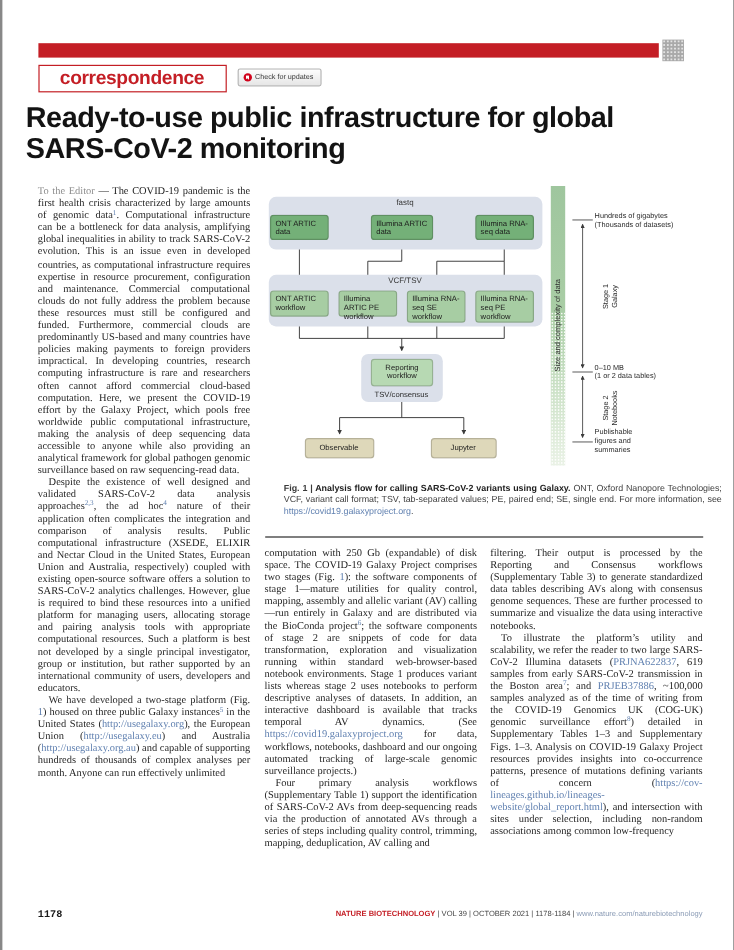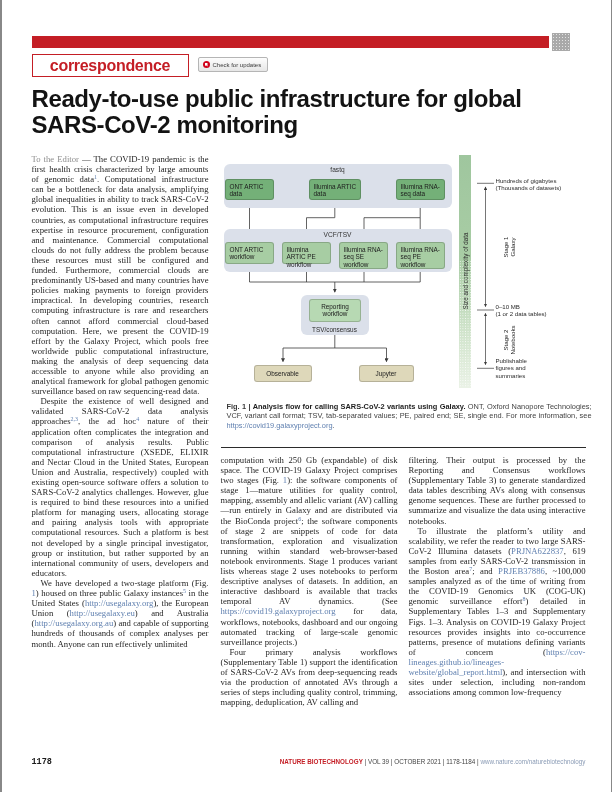--- a/index.html
+++ b/index.html
@@ -30,21 +30,21 @@
     font-size:6px; color:#3a3a3a; cursor:pointer;
   }
   .crossmark-icon {
     width:7px; height:7px; border-radius:50%; background:#d0021b; position:relative; flex:0 0 auto;
   }
   .crossmark-icon::after {
     content:""; position:absolute; left:2px; top:1.5px; width:3px; height:4px; background:#fff;
     clip-path:polygon(0 0,100% 0,100% 100%,50% 70%,0 100%);
   }
   .title {
-    position:absolute; left:30px; top:86px; width:545px; margin:0;
+    position:absolute; left:20px; top:86px; width:545px; margin:0;
     font-size:24px; line-height:26px; font-weight:bold; letter-spacing:-0.4px; color:#131313;
   }
   
   .col { position:absolute; width:177px; }
   .col1 { left:30px;  top:154px; }
   .col2 { left:219px; top:455px; }
   .col3 { left:407px; top:455px; }
   .body-p {
     margin:0; text-align:justify;
     font-family:"Liberation Serif", serif;
@@ -96,21 +96,21 @@
           color:#2b2b2b; white-space:pre-line; }
   .anno-top { top:25px; } .anno-mid { top:151px; } .anno-bottom { top:205px; }
   .stage-label {
     position:absolute; width:60px; text-align:center; white-space:pre-line;
     font-size:6.1px; line-height:7px; color:#2b2b2b;
     transform:translate(-50%,-50%) rotate(-90deg);
   }
   .stage1 { left:288px; top:95px; } .stage2 { left:288px; top:188px; }
   
   .caption {
-    position:absolute; left:225px; top:402px; width:365px;
+    position:absolute; left:235px; top:402px; width:365px;
     font-size:7.4px; line-height:9.3px; color:#3f3f3f; text-align:justify;
   }
   .caption-rule { position:absolute; left:219px; top:447px; width:365px; height:1px; background:#2b2b2b; }
   
   .footer-left { position:absolute; left:30px; top:757px; font-size:8.5px; font-weight:bold; color:#1a1a1a;font-family:Liberation Mono, monospace; }
   .footer-right { position:absolute; left:219px; top:758px; width:365px; text-align:right;
                   font-size:6.3px; color:#444; }
   .footer-right .journal { color:#c41e25; font-weight:bold; }
   .footer-right .footer-url { color:#8a9bb5; }
 </style>

